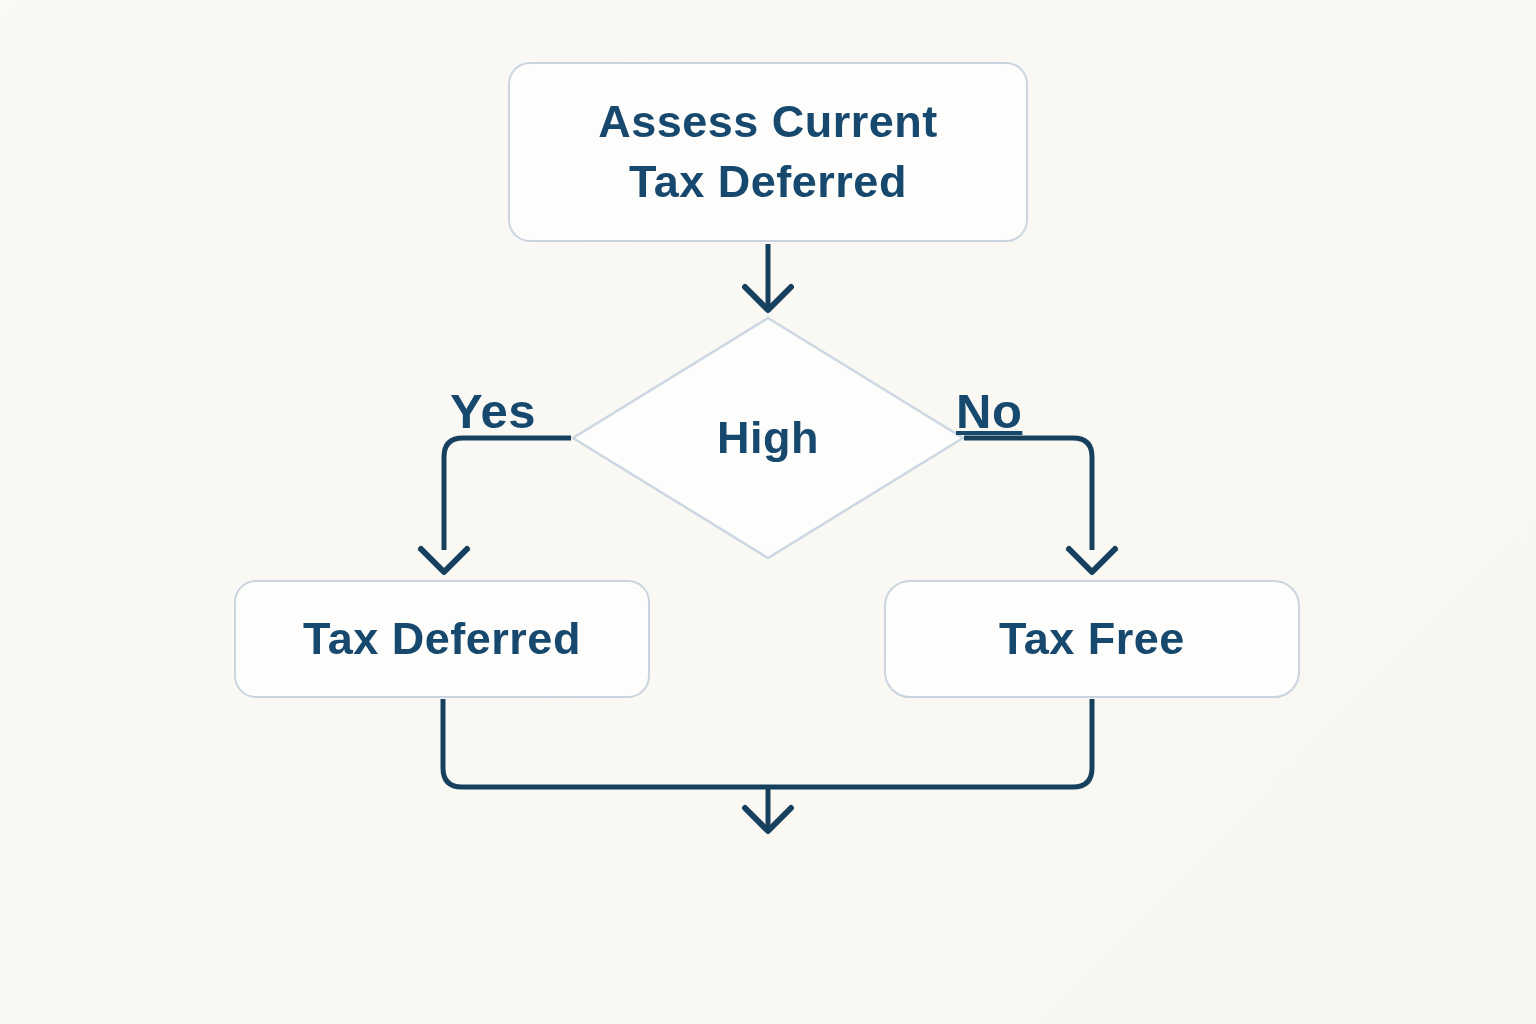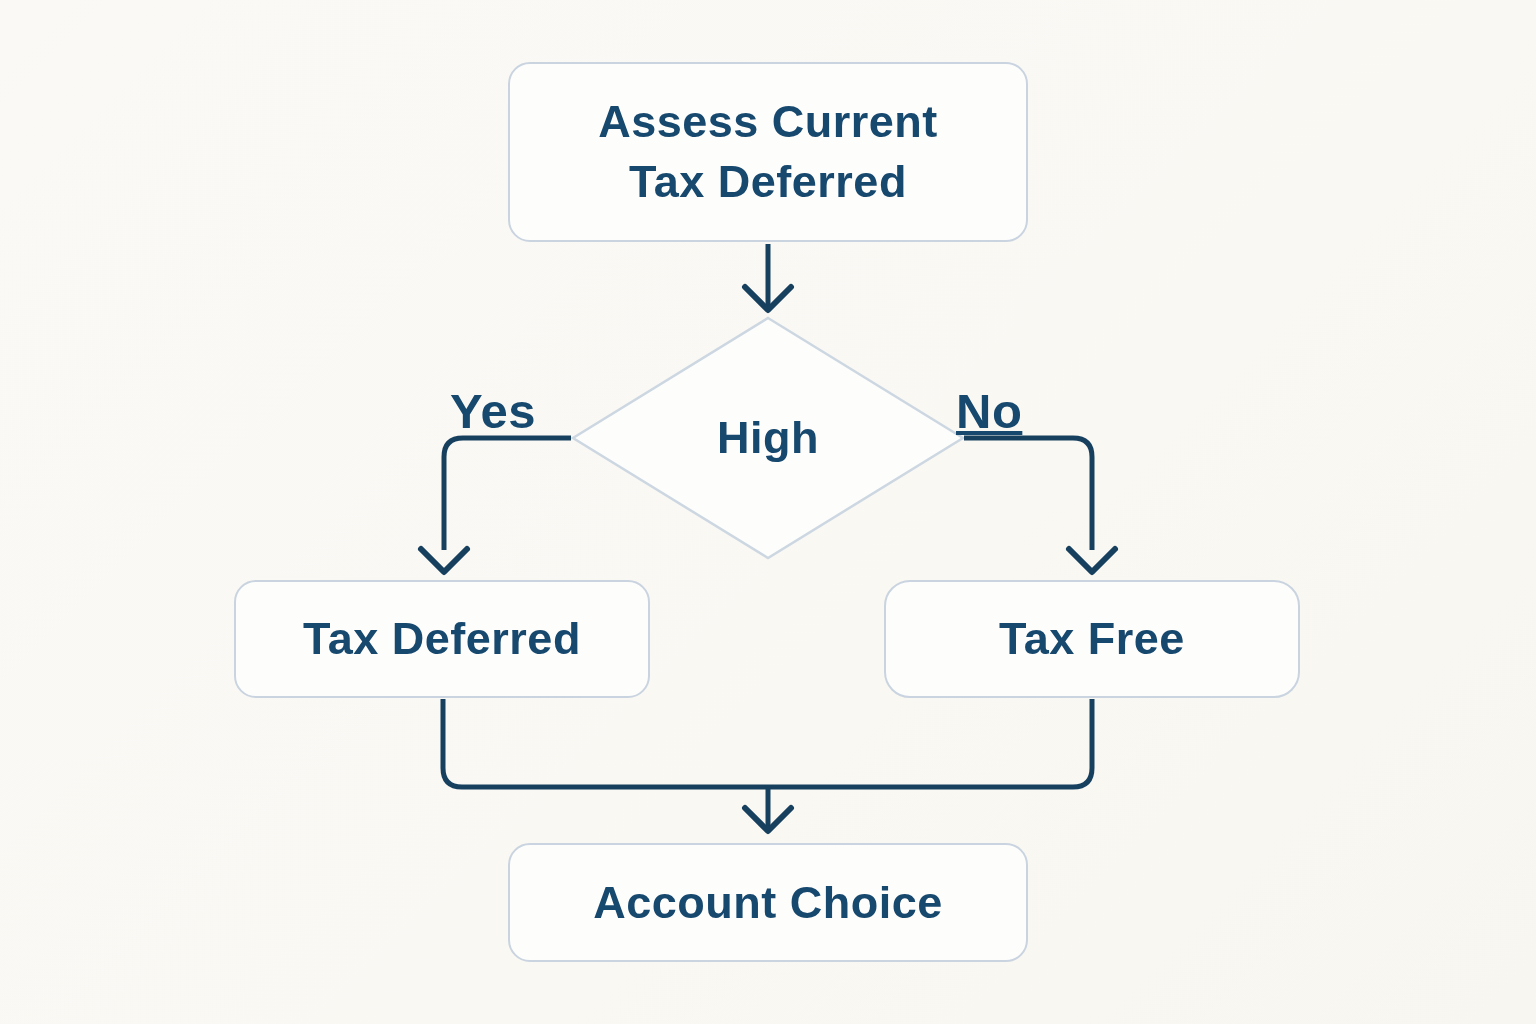--- a/index.html
+++ b/index.html
@@ -130,17 +130,14 @@
   <div class="edge-label edge-label-no">No</div>
 
   <div class="node node-yes-out">
     <span>Tax Deferred</span>
   </div>
 
   <div class="node node-no-out">
     <span>Tax Free</span>
   </div>
 
-  <div class="node node-end">
-    <span>Account Choice</span>
-  </div>
 
 </div>
 
 </body></html>

